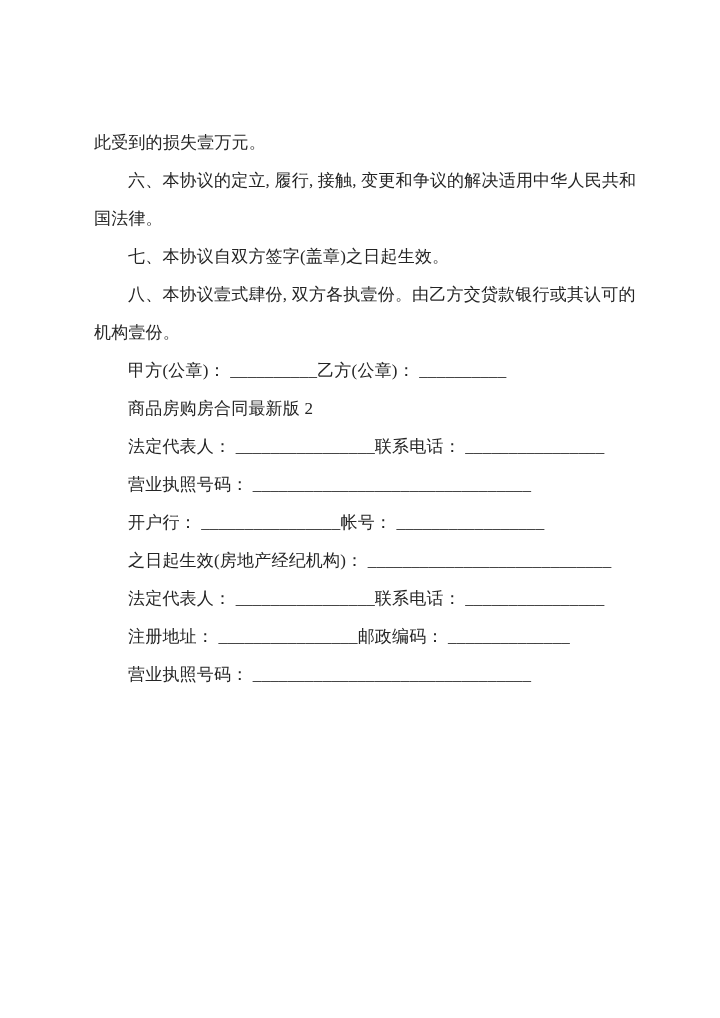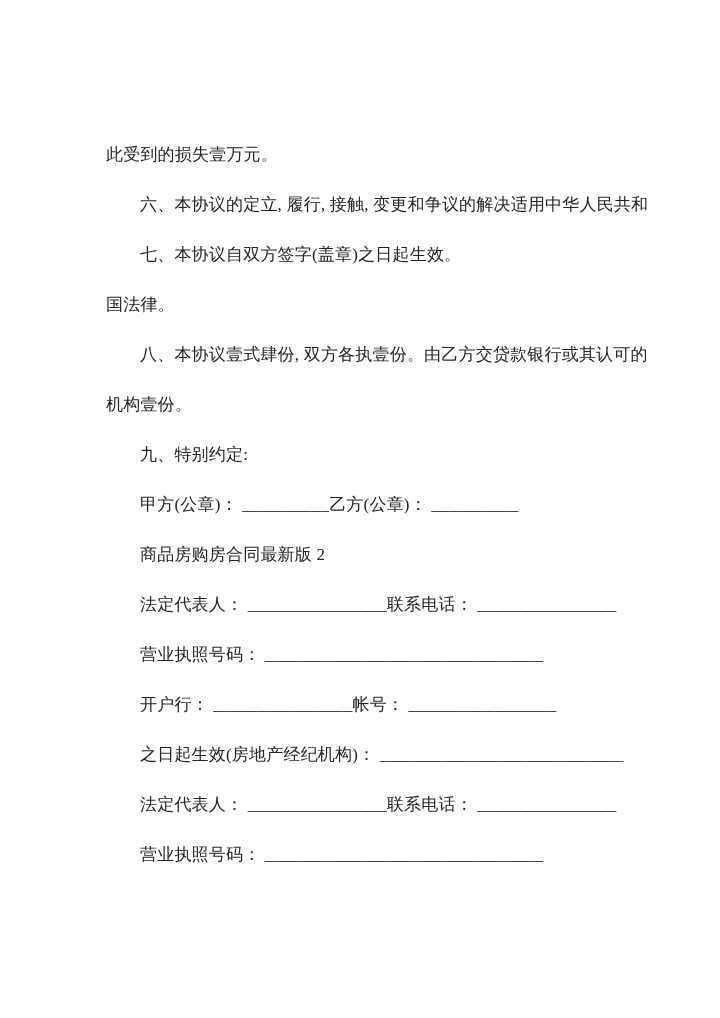--- a/index.html
+++ b/index.html
@@ -18,47 +18,47 @@
     inset: 0;
     background: #ffffff;
   }
   .content {
     position: absolute;
     left: 94px;
     top: 124px;
     width: 545px;
   }
   .line {
-    margin: 12px;
+    margin: 0;
     padding: 0;
     font-family: "Liberation Serif", serif;
     font-size: 17px;
     line-height: 38px;
     color: #242424;
     white-space: nowrap;
     letter-spacing: 0.2px;
   }
   .indent {
     padding-left: 34px;
   }
 </style>
 </head>
 <body>
 
 <div class="page">
   <div class="content">
     <p class="line">此受到的损失壹万元。</p>
     <p class="line indent">六、本协议的定立, 履行, 接触, 变更和争议的解决适用中华人民共和</p>
+    <p class="line">国法律。</p>
     <p class="line indent">七、本协议自双方签字(盖章)之日起生效。</p>
-    <p class="line">国法律。</p>
     <p class="line indent">八、本协议壹式肆份, 双方各执壹份。由乙方交贷款银行或其认可的</p>
     <p class="line">机构壹份。</p>
-    <p class="line indent">九、特别约定:</p>
     <p class="line indent">甲方(公章)： __________乙方(公章)： __________</p>
     <p class="line indent">商品房购房合同最新版 2</p>
     <p class="line indent">法定代表人： ________________联系电话： ________________</p>
     <p class="line indent">营业执照号码： ________________________________</p>
     <p class="line indent">开户行： ________________帐号： _________________</p>
     <p class="line indent">之日起生效(房地产经纪机构)： ____________________________</p>
     <p class="line indent">法定代表人： ________________联系电话： ________________</p>
+    <p class="line indent">注册地址： ________________邮政编码： ______________</p>
     <p class="line indent">营业执照号码： ________________________________</p>
   </div>
 </div>
 
 </body></html>

